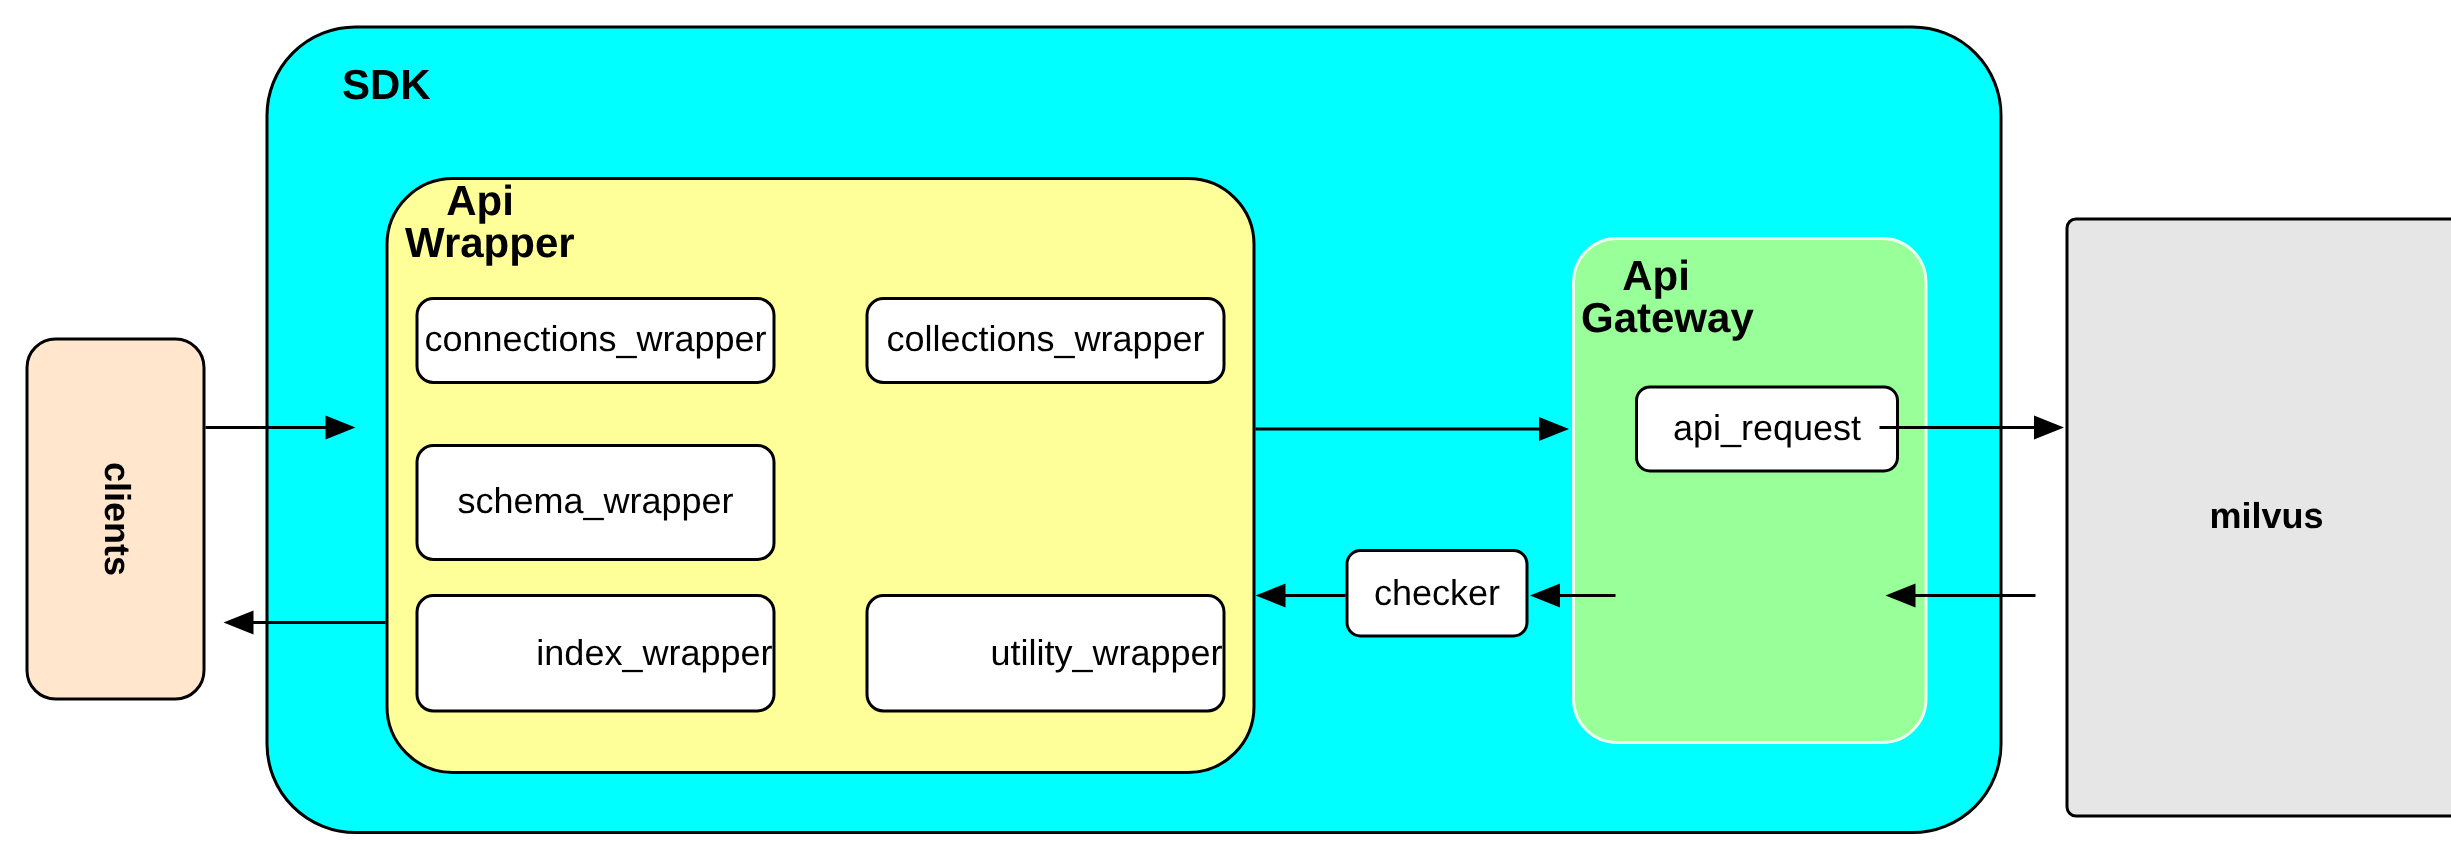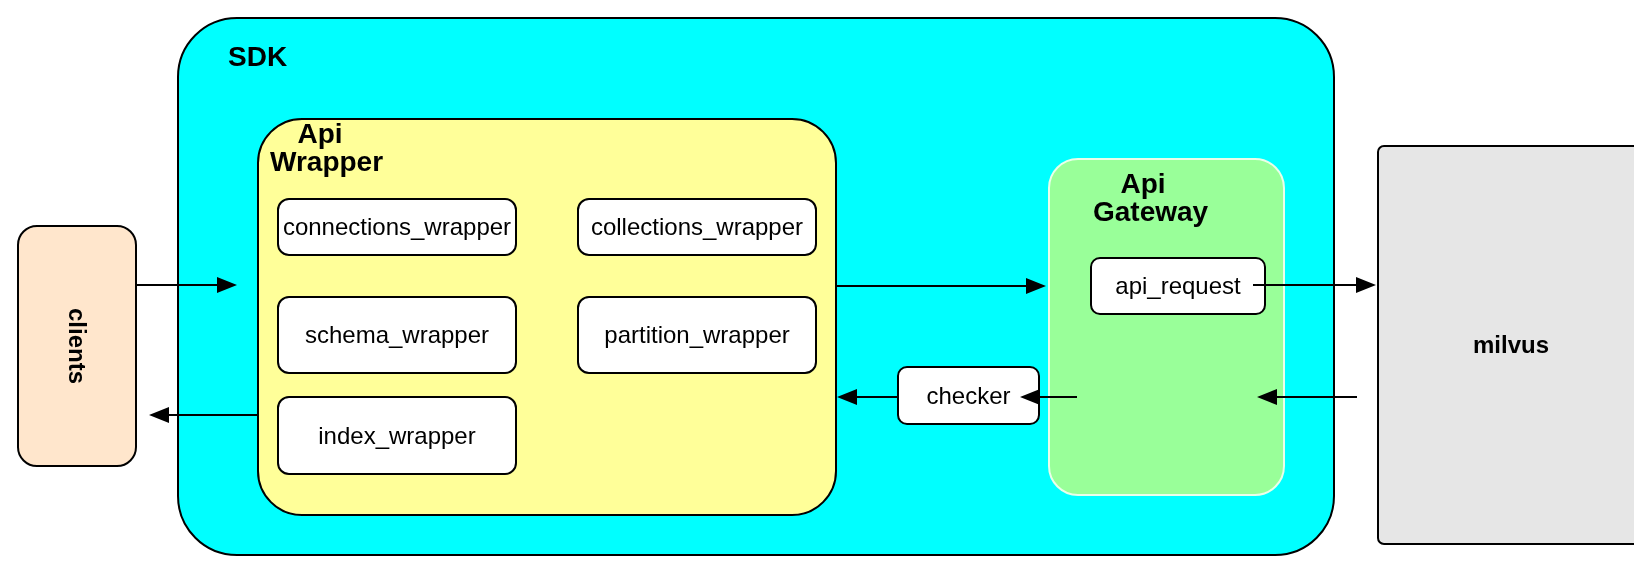--- a/index.html
+++ b/index.html
@@ -55,21 +55,21 @@
     border-radius:45px;
   }
   .apiwrapper-label{ left:270px; top:120px; width:100px; }
 
   .gateway-box{
     left:1048px; top:158px; width:237px; height:338px;
     background:var(--gateway-fill);
     border:2px solid #e9ffe9;
     border-radius:30px;
   }
-  .gateway-label{ left:1093px; top:170px; width:100px; }
+  .gateway-label{ left:1054px; top:170px; width:100px; }
 
   
   .clients-box{
     left:17px; top:225px; width:120px; height:242px;
     background:var(--clients-fill);
     border-radius:20px;
     font-weight:bold;
   }
   .clients-box .vertical{ transform:rotate(90deg); white-space:nowrap; }
 
@@ -82,25 +82,25 @@
 
   
   .leaf{
     background:var(--node-fill);
     border-radius:12px;
   }
   .w-c1{ left:277px; width:240px; }
   .w-c2{ left:577px; width:240px; }
   .w-r1{ top:198px; height:58px; }
   .w-r2{ top:296px; height:78px; }
-  .w-r3{ top:396px; height:79px; }
+  .w-r3{ top:396px; height:79px;justify-content:flex-end; }
 
   .request-box{ left:1090px; top:257px; width:176px; height:58px; border-radius:10px; }
   .response-box{ left:1077px; top:368px; width:176px; height:58px; border-radius:10px; }
-  .checker-box{ left:897px; top:366px; width:143px; height:59px; border-radius:10px; }
+  .checker-box{ left:897px; top:366px; width:122px; height:59px; border-radius:10px; }
 
   
   .arrow{ position:absolute; height:16px; }
   .arrow .shaft{
     position:absolute; top:7px; height:2px; background:var(--stroke);
   }
   .arrow .head{
     position:absolute; top:0; width:0; height:0;
     border-top:8px solid transparent;
     border-bottom:8px solid transparent;
@@ -142,25 +142,25 @@
 
   <div class="node leaf w-c1 w-r1">
     <span>connections_wrapper</span>
   </div>
   <div class="node leaf w-c2 w-r1">
     <span>collections_wrapper</span>
   </div>
   <div class="node leaf w-c1 w-r2">
     <span>schema_wrapper</span>
   </div>
-  <div class="node leaf w-c2 w-r2">
-    <span>partition_wrapper</span>
-  </div>
   <div class="node leaf w-c1 w-r3">
     <span>index_wrapper</span>
+  </div>
+  <div class="node leaf w-c2 w-r3">
+    <span>utility_wrapper</span>
   </div>
 
   <div class="node leaf request-box">
     <span>api_request</span>
   </div>
 
   <div class="node leaf checker-box">
     <span>checker</span>
   </div>
 

